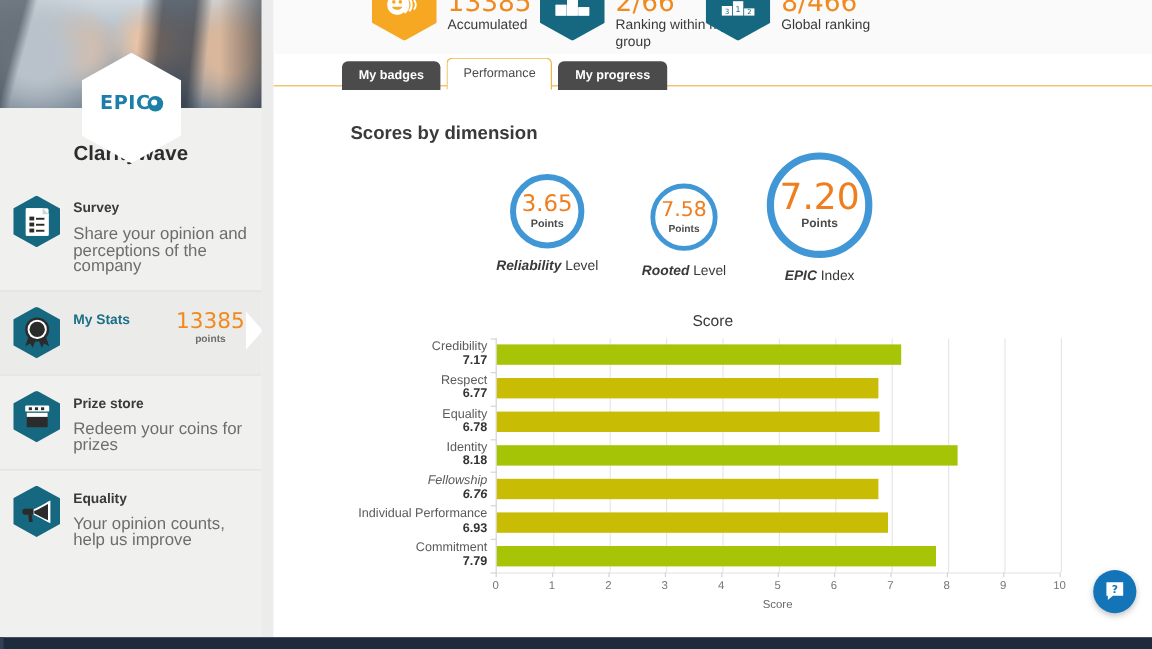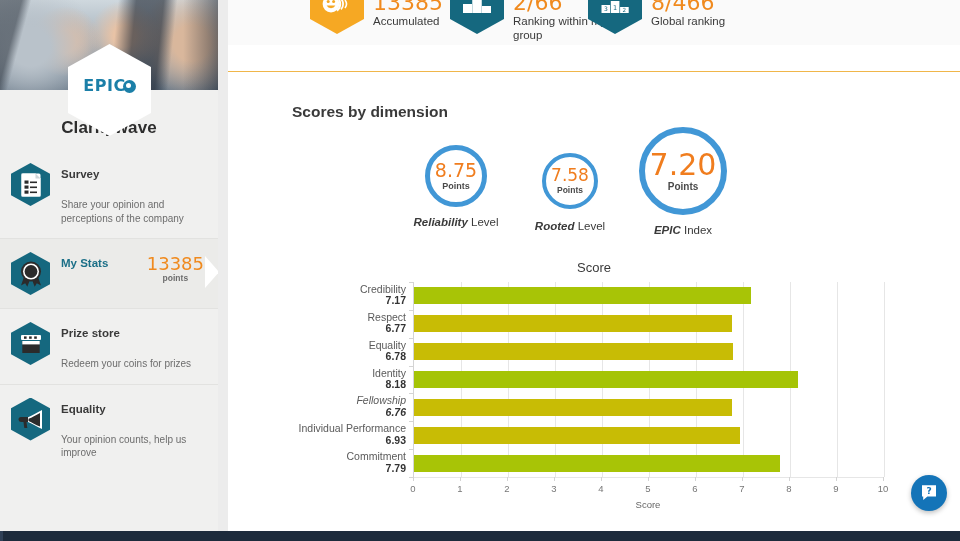--- a/index.html
+++ b/index.html
@@ -150,24 +150,24 @@
 
   .nav-text { flex: 1 1 auto; min-width: 0; padding-top: 1px; }
   .nav-title {
     font-size: 11.5px;
     font-weight: bold;
     color: #3a3a3a;
     line-height: 14px;
   }
   .nav-item.active .nav-title { color: #1b6f87; }
   .nav-sub {
-    font-size: 10px;
+    font-size: 14px;
     color: #6d6d6d;
     line-height: 13.5px;
-    margin-top: 16px;
+    margin-top: 6px;
   }
 
   .points-badge {
     position: relative;
     flex: 0 0 auto;
     text-align: center;
     padding: 2px 2px 0 2px;
     margin-right: 2px;
   }
   .points-value {
@@ -639,31 +639,36 @@
             <path d="M12.6 1.4h5l-.6 4.4h-3.8z" fill="#ffffff"></path>
           </svg>
         </span>
         <span class="stat-text">
           <span class="stat-num" style="display:block">8/466</span>
           <span class="stat-caption" style="display:block">Global ranking</span>
         </span>
       </div>
     </div>
 
+    <div class="tabs">
+      <div class="tab">My badges</div>
+      <div class="tab active">Performance</div>
+      <div class="tab">My progress</div>
+    </div>
     <div class="tab-rule"></div>
 
     <section class="panel">
 
       <h2 class="panel-title">Scores by dimension</h2>
 
       <div class="circles">
 
         <div class="circle-group g-small" style="left:0px; top:18px; width:96px">
           <div class="ring">
-            <span class="val">8.75</span>
+            <span class="val">3.65</span>
             <span class="unit">Points</span>
           </div>
           <div class="circle-caption"><b>Reliability</b><span> Level</span></div>
         </div>
 
         <div class="circle-group g-small" style="left:116px; top:26px; width:92px">
           <div class="ring" style="width:56px;height:56px;border-width:4.5px">
             <span class="val" style="font-size:17px">7.58</span>
             <span class="unit" style="font-size:8.5px">Points</span>
           </div>

